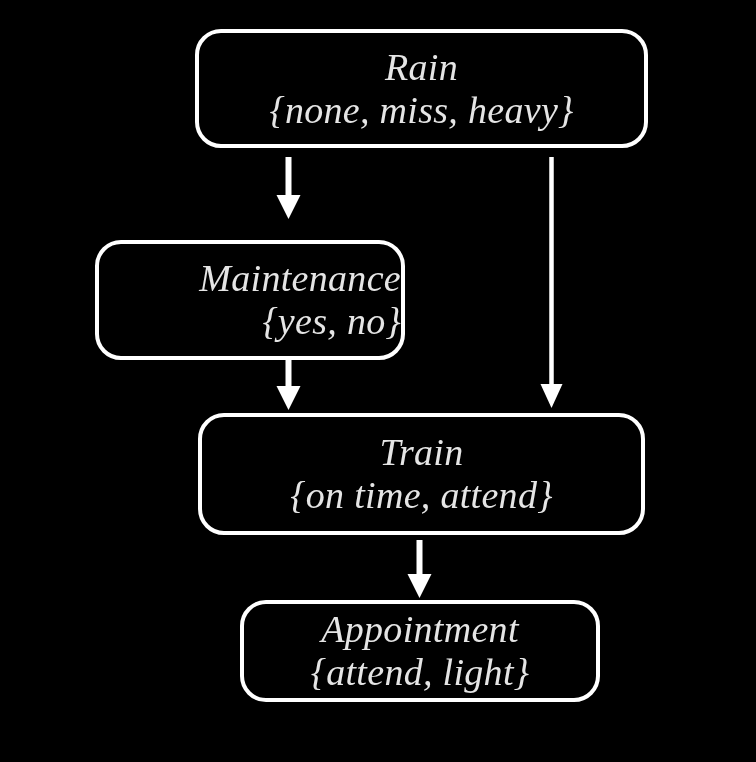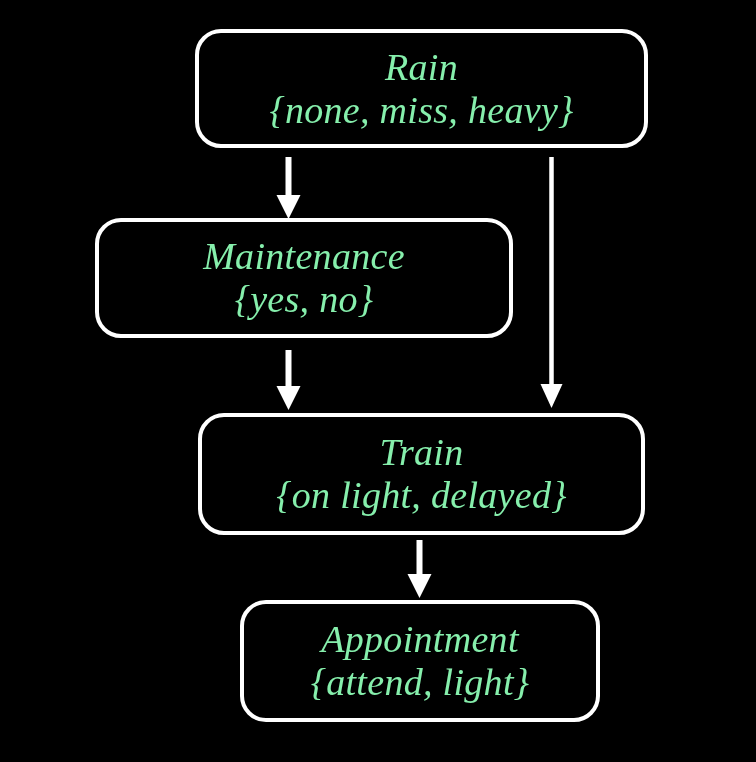--- a/index.html
+++ b/index.html
@@ -19,40 +19,40 @@
   .node {
     position: absolute;
     box-sizing: border-box;
     background: #000000;
     border: 4px solid #ffffff;
     border-radius: 26px;
     display: flex;
     flex-direction: column;
     align-items: center;
     justify-content: center;
-    color: #86efac;
+    color: #e5e5e5;
     font-style: italic;
     line-height: 1.12;
     text-align: center;
     white-space: nowrap;
   }
   .node .label {
     font-size: 38px;
     letter-spacing: 0.3px;
   }
   .node .states {
     font-size: 38px;
     letter-spacing: 0.3px;
   }
 
   
   #node-rain        { left: 195px; top:  29px; width: 453px; height: 119px; }
-  #node-maintenance { left:  95px; top: 218px; width: 418px; height: 120px; }
+  #node-maintenance { left:  95px; top: 240px; width: 310px; height: 120px; align-items: flex-end; }
   #node-train       { left: 198px; top: 413px; width: 447px; height: 122px; }
-  #node-appointment { left: 240px; top: 600px; width: 360px; height: 122px; }
+  #node-appointment { left: 240px; top: 600px; width: 360px; height: 102px; }
 
   .edge {
     position: absolute;
     overflow: visible;
   }
   .edge svg { display: block; overflow: visible; }
 </style>
 </head>
 <body>
 
@@ -91,21 +91,21 @@
     <div class="states">{none, miss, heavy}</div>
   </div>
 
   <div class="node" id="node-maintenance">
     <div class="label">Maintenance</div>
     <div class="states">{yes, no}</div>
   </div>
 
   <div class="node" id="node-train">
     <div class="label">Train</div>
-    <div class="states">{on light, delayed}</div>
+    <div class="states">{on time, attend}</div>
   </div>
 
   <div class="node" id="node-appointment">
     <div class="label">Appointment</div>
     <div class="states">{attend, light}</div>
   </div>
 
 </div>
 
 </body></html>

